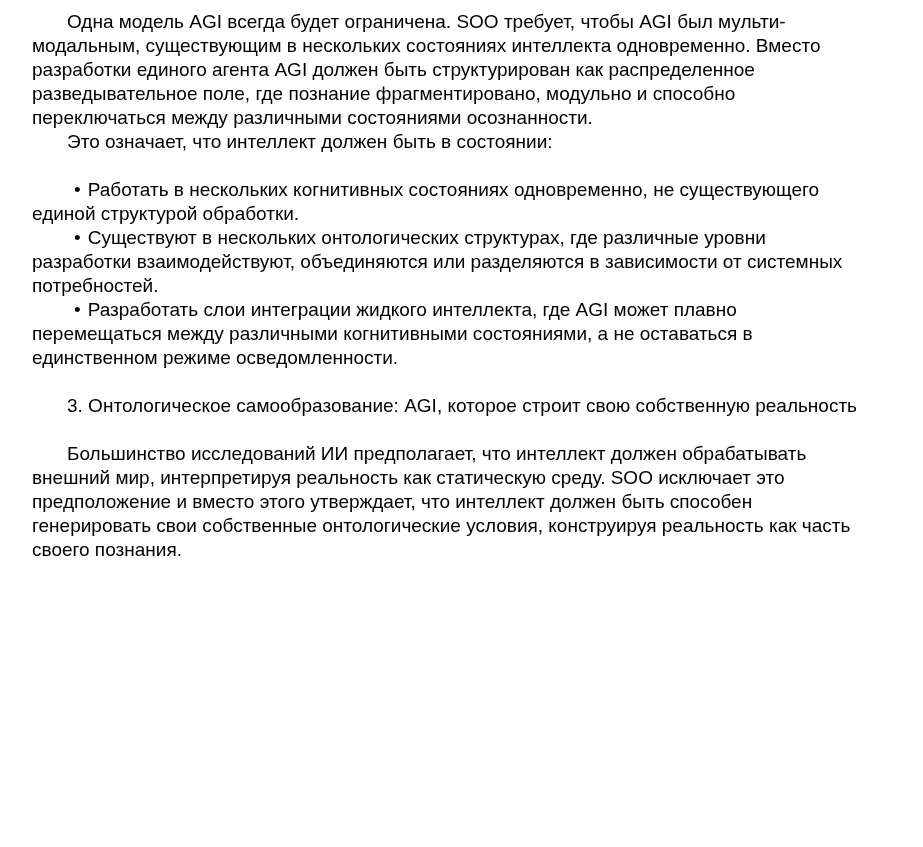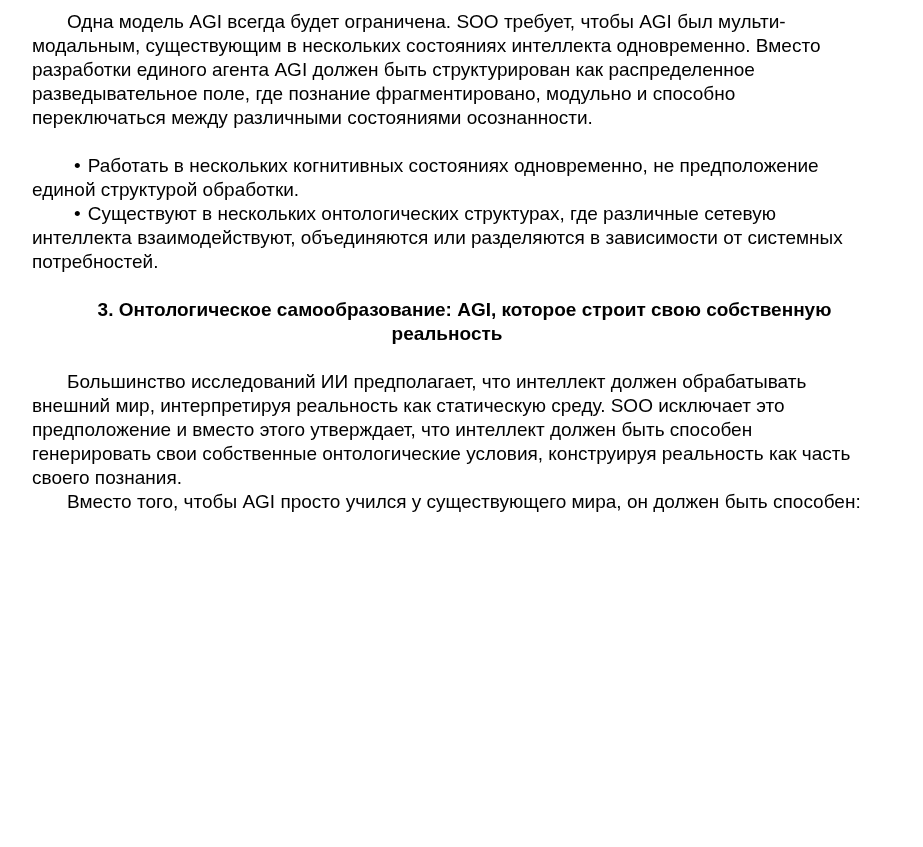--- a/index.html
+++ b/index.html
@@ -33,55 +33,57 @@
     text-indent: 35px;
     word-spacing: normal;
   }
   .para.bullet {
     text-indent: 42px;
   }
   .bullet-char {
     margin-right: 7px;
   }
   .para.heading {
-    font-weight: bold;
-    text-align: center;
+    font-weight: normal;
   }
   .spacer {
     height: 24px;
   }
 </style>
 </head>
 <body>
 
 <div class="page">
   <div class="doc">
 
     <p class="para">Одна модель AGI всегда будет ограничена. SOO требует, чтобы AGI был мульти-модальным, существующим в нескольких состояниях интеллекта одновременно. Вместо разработки единого агента AGI должен быть структурирован как распределенное разведывательное поле, где познание фрагментировано, модульно и способно переключаться между различными состояниями осознанности.</p>
 
+    <p class="para">Это означает, что интеллект должен быть в состоянии:</p>
 
     <div class="spacer"></div>
 
     <p class="para bullet">
-      <span class="bullet-char">•</span><span>Работать в нескольких когнитивных состояниях одновременно, не предположение единой структурой обработки.</span>
+      <span class="bullet-char">•</span><span>Работать в нескольких когнитивных состояниях одновременно, не существующего единой структурой обработки.</span>
     </p>
 
 
     <p class="para bullet">
-      <span class="bullet-char">•</span><span>Существуют в нескольких онтологических структурах, где различные сетевую интеллекта взаимодействуют, объединяются или разделяются в зависимости от системных потребностей.</span>
+      <span class="bullet-char">•</span><span>Существуют в нескольких онтологических структурах, где различные уровни разработки взаимодействуют, объединяются или разделяются в зависимости от системных потребностей.</span>
     </p>
 
 
 
+    <p class="para bullet">
+      <span class="bullet-char">•</span><span>Разработать слои интеграции жидкого интеллекта, где AGI может плавно перемещаться между различными когнитивными состояниями, а не оставаться в единственном режиме осведомленности.</span>
+    </p>
 
 
     <div class="spacer"></div>
 
     <p class="para heading">3. Онтологическое самообразование: AGI, которое строит свою собственную реальность</p>
 
     <div class="spacer"></div>
 
     <p class="para">Большинство исследований ИИ предполагает, что интеллект должен обрабатывать внешний мир, интерпретируя реальность как статическую среду. SOO исключает это предположение и вместо этого утверждает, что интеллект должен быть способен генерировать свои собственные онтологические условия, конструируя реальность как часть своего познания.</p>
 
-    <p class="para">Вместо того, чтобы AGI просто учился у существующего мира, он должен быть способен:</p>
 
   </div>
 </div>
 
 </body></html>

